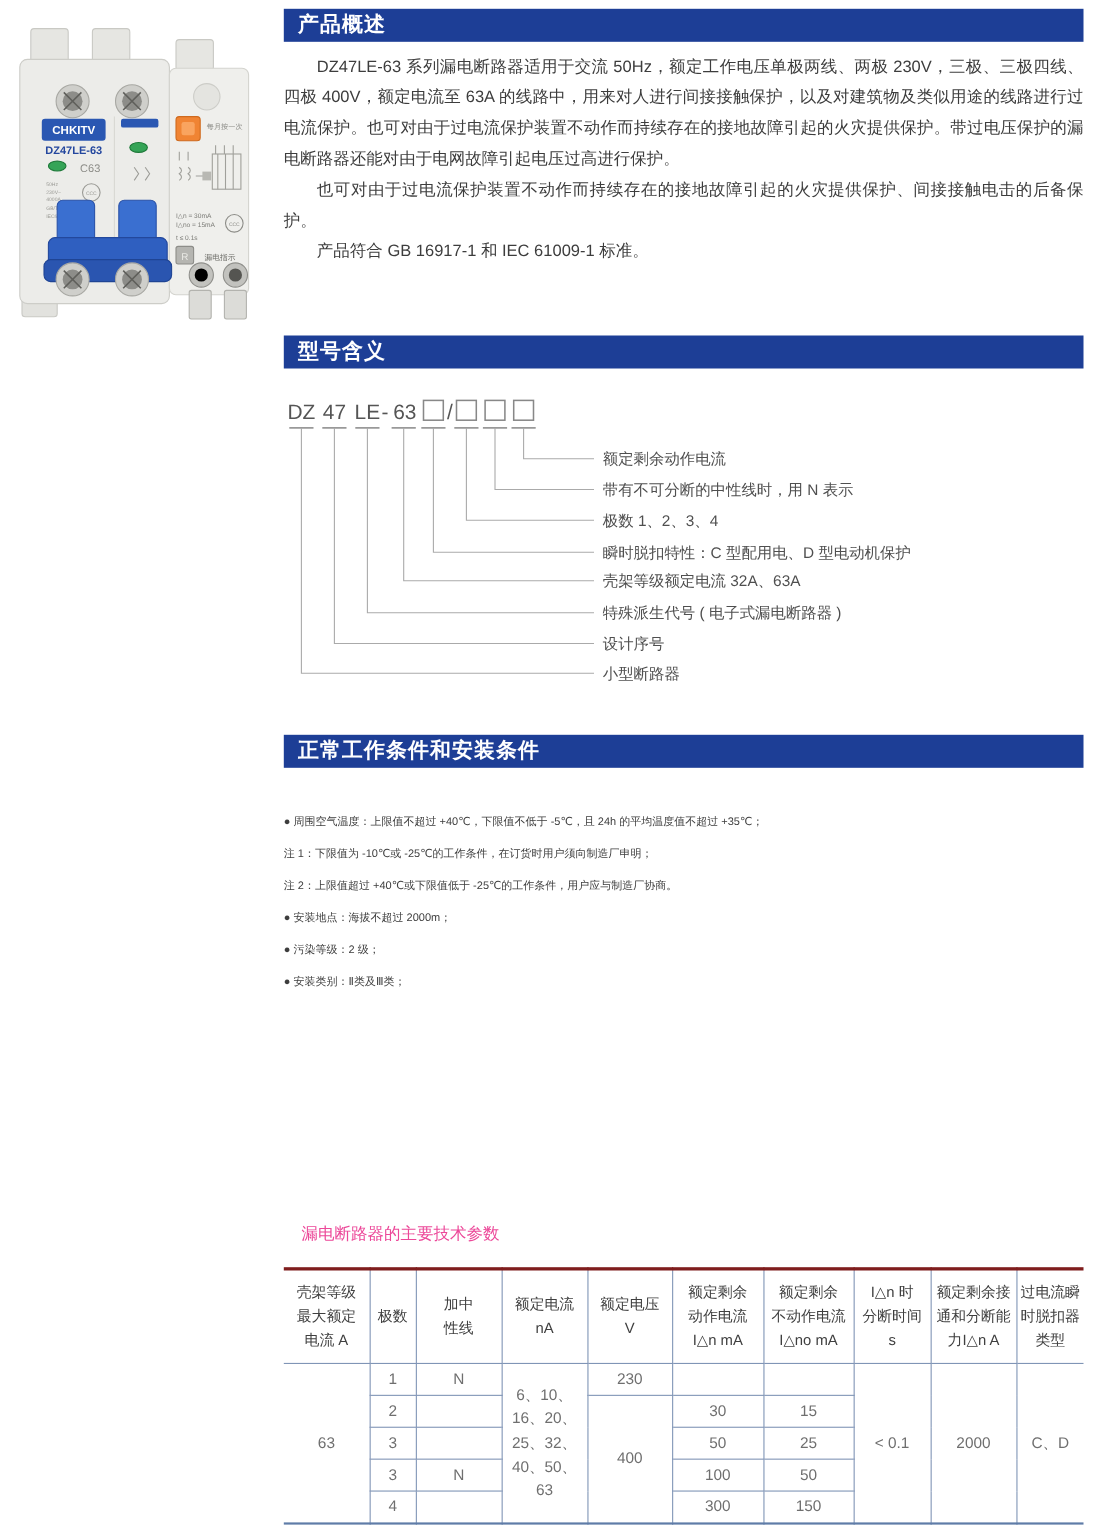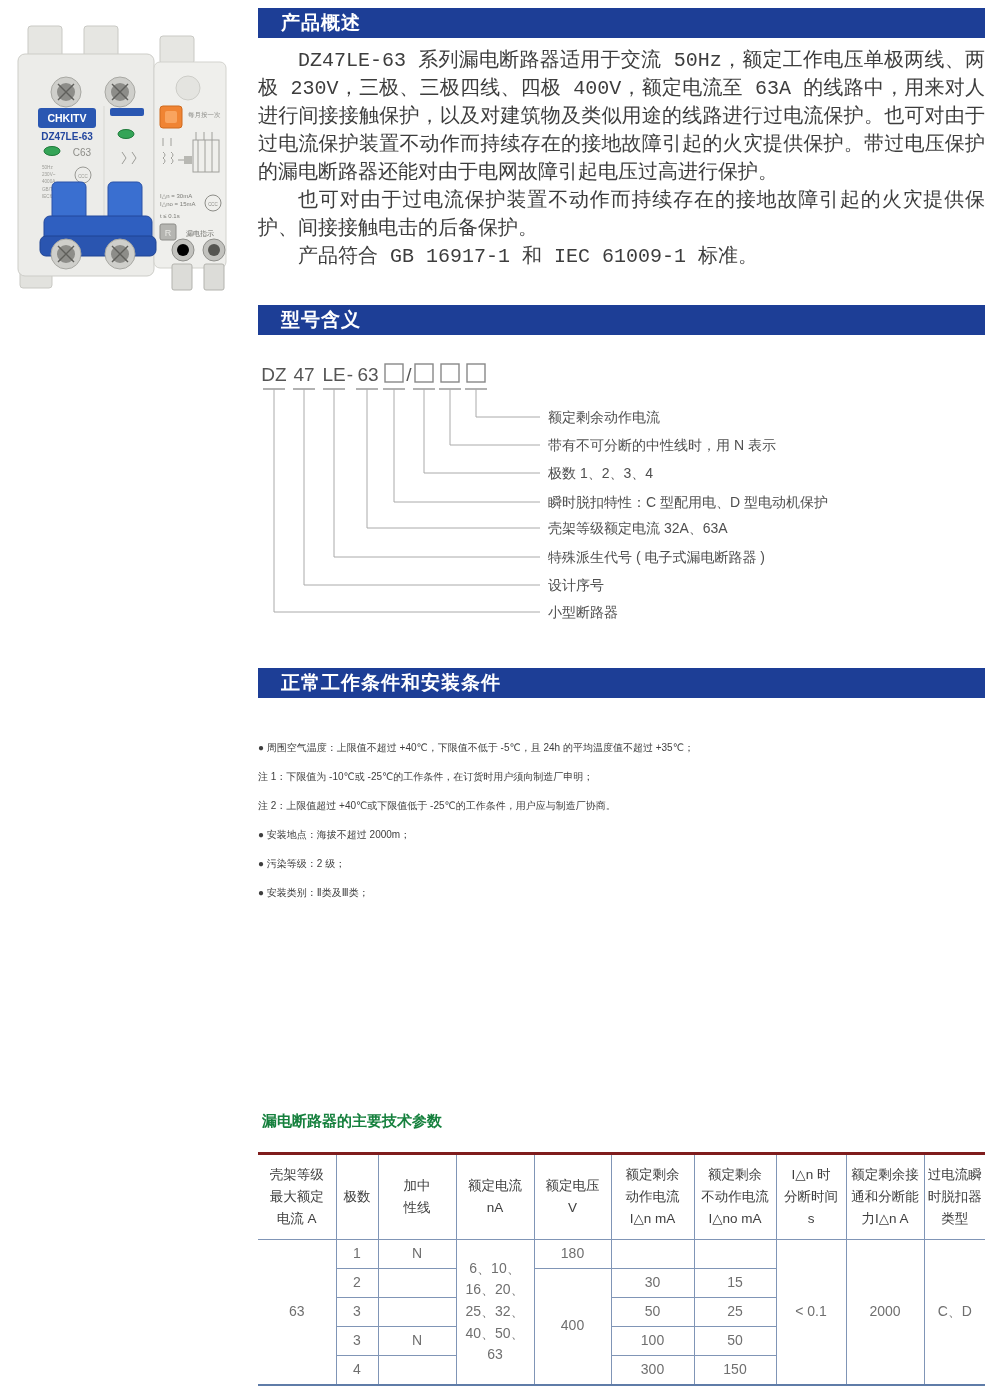--- a/index.html
+++ b/index.html
@@ -3,50 +3,50 @@
 <meta charset="utf-8">
 <style>
   html,body{margin:0;padding:0;background:#ffffff;}
   .page{
     position:relative;width:1000px;height:1390px;background:#ffffff;
     font-family:"Liberation Sans","DejaVu Sans",sans-serif;overflow:hidden;
   }
   .section-bar{
     position:absolute;left:258px;width:727px;height:30px;
     background:#1d3e96;color:#ffffff;font-size:19px;font-weight:bold;
-    line-height:30px;padding-left:23px;box-sizing:border-box;letter-spacing:1px;
+    line-height:30px;padding-left:13px;box-sizing:border-box;letter-spacing:1px;
   }
   .bar-overview{top:8px;}
   .bar-model{top:305px;}
   .bar-conditions{top:668px;}
   .bar-params{top:1075px;}
 
   .overview-text{
     position:absolute;left:258px;top:47px;width:727px;
-    font-size:20px;line-height:28px;color:#3d3d3d;text-align:justify;font-family:Liberation Mono, monospace;
+    font-size:15px;line-height:28px;color:#3d3d3d;text-align:justify;
   }
   .overview-text p{margin:0;text-indent:2em;}
 
   .conditions-text{
     position:absolute;left:258px;top:733px;width:727px;
     font-size:10px;line-height:29px;color:#3d3d3d;text-align:justify;
   }
   .conditions-text p{margin:0;}
 
   .model-diagram{position:absolute;left:258px;top:355px;}
   .model-diagram text{fill:#4f4f4f;font-family:"Liberation Sans","DejaVu Sans",sans-serif;}
   .model-diagram .mseg{font-size:19px;text-anchor:middle;fill:#555555;}
   .model-diagram .dlabel{font-size:14px;}
   .model-diagram .mbox{fill:none;stroke:#888888;stroke-width:1.4;}
   .model-diagram .tick{stroke:#999999;stroke-width:1.5;fill:none;}
   .model-diagram .conn{stroke:#aaaaaa;stroke-width:1;fill:none;}
 
   .params-subtitle{
-    position:absolute;left:262px;top:1112px;width:727px;
-    font-size:15px;color:#15803d;font-weight:bold;
+    position:absolute;left:274px;top:1112px;width:727px;
+    font-size:15px;color:#ec4899;
   }
   .params-table{
     position:absolute;left:258px;top:1152px;width:727px;
     border-collapse:collapse;table-layout:fixed;
     border-top:3px solid #7f1d1d;border-bottom:2px solid #5f7ca8;
   }
   .params-table th,.params-table td{
     border:1px solid #8095b6;white-space:pre-line;overflow:hidden;
   }
   .params-table th{
@@ -251,21 +251,21 @@
     <tbody>
       <tr>
         <td class="b-noleft" rowspan="5">63</td>
         <td>1</td>
         <td>N</td>
         <td rowspan="5">6、10、
 16、20、
 25、32、
 40、50、
 63</td>
-        <td>180</td>
+        <td>230</td>
         <td></td>
         <td></td>
         <td rowspan="5">&lt; 0.1</td>
         <td rowspan="5">2000</td>
         <td class="b-noright" rowspan="5">C、D</td>
       </tr>
       <tr>
         <td>2</td>
         <td></td>
         <td rowspan="4">400</td>

